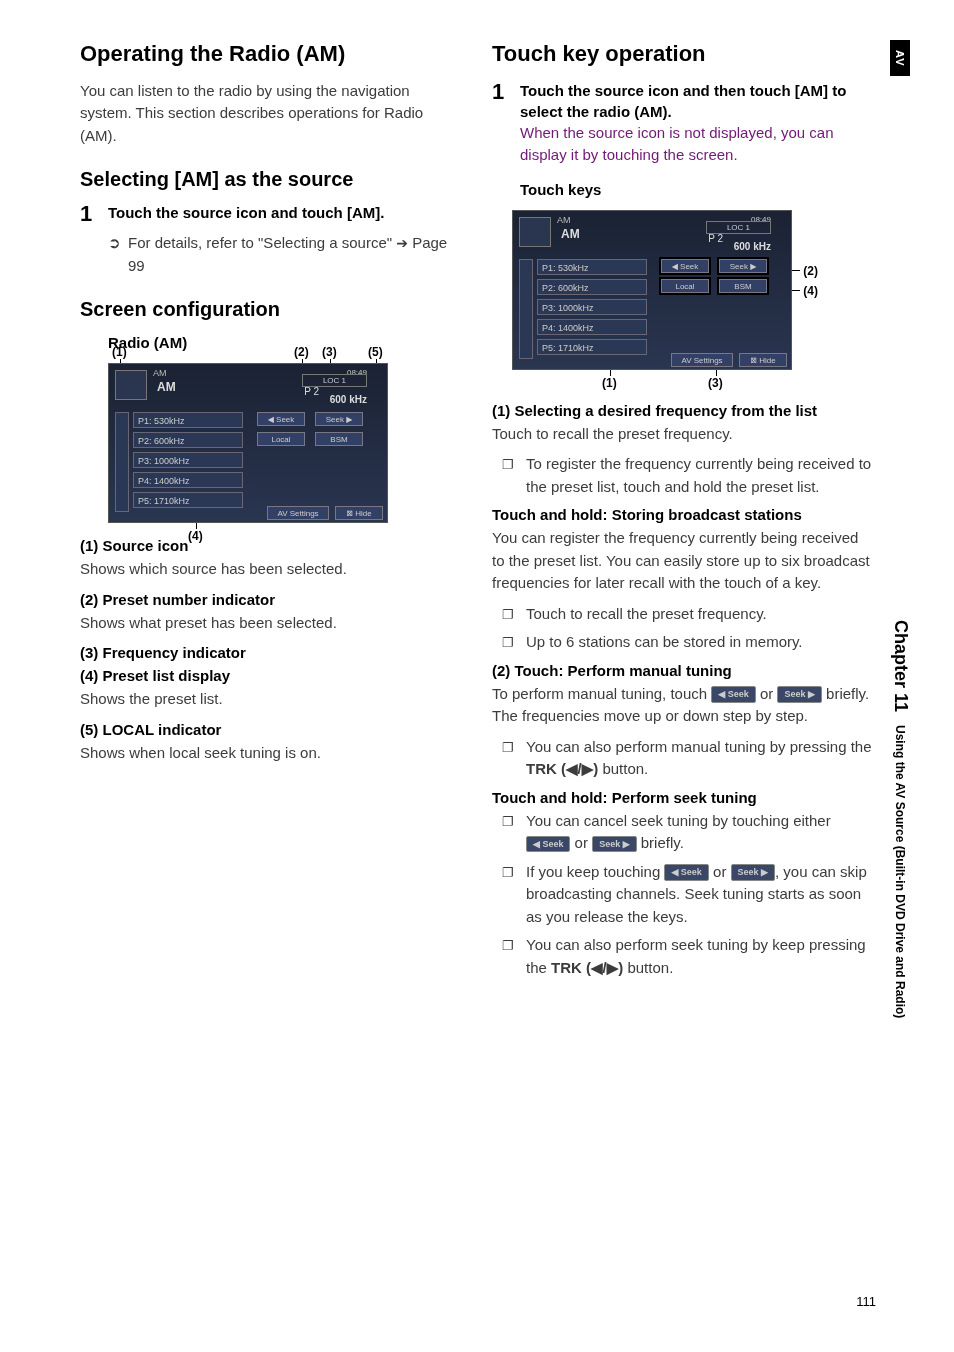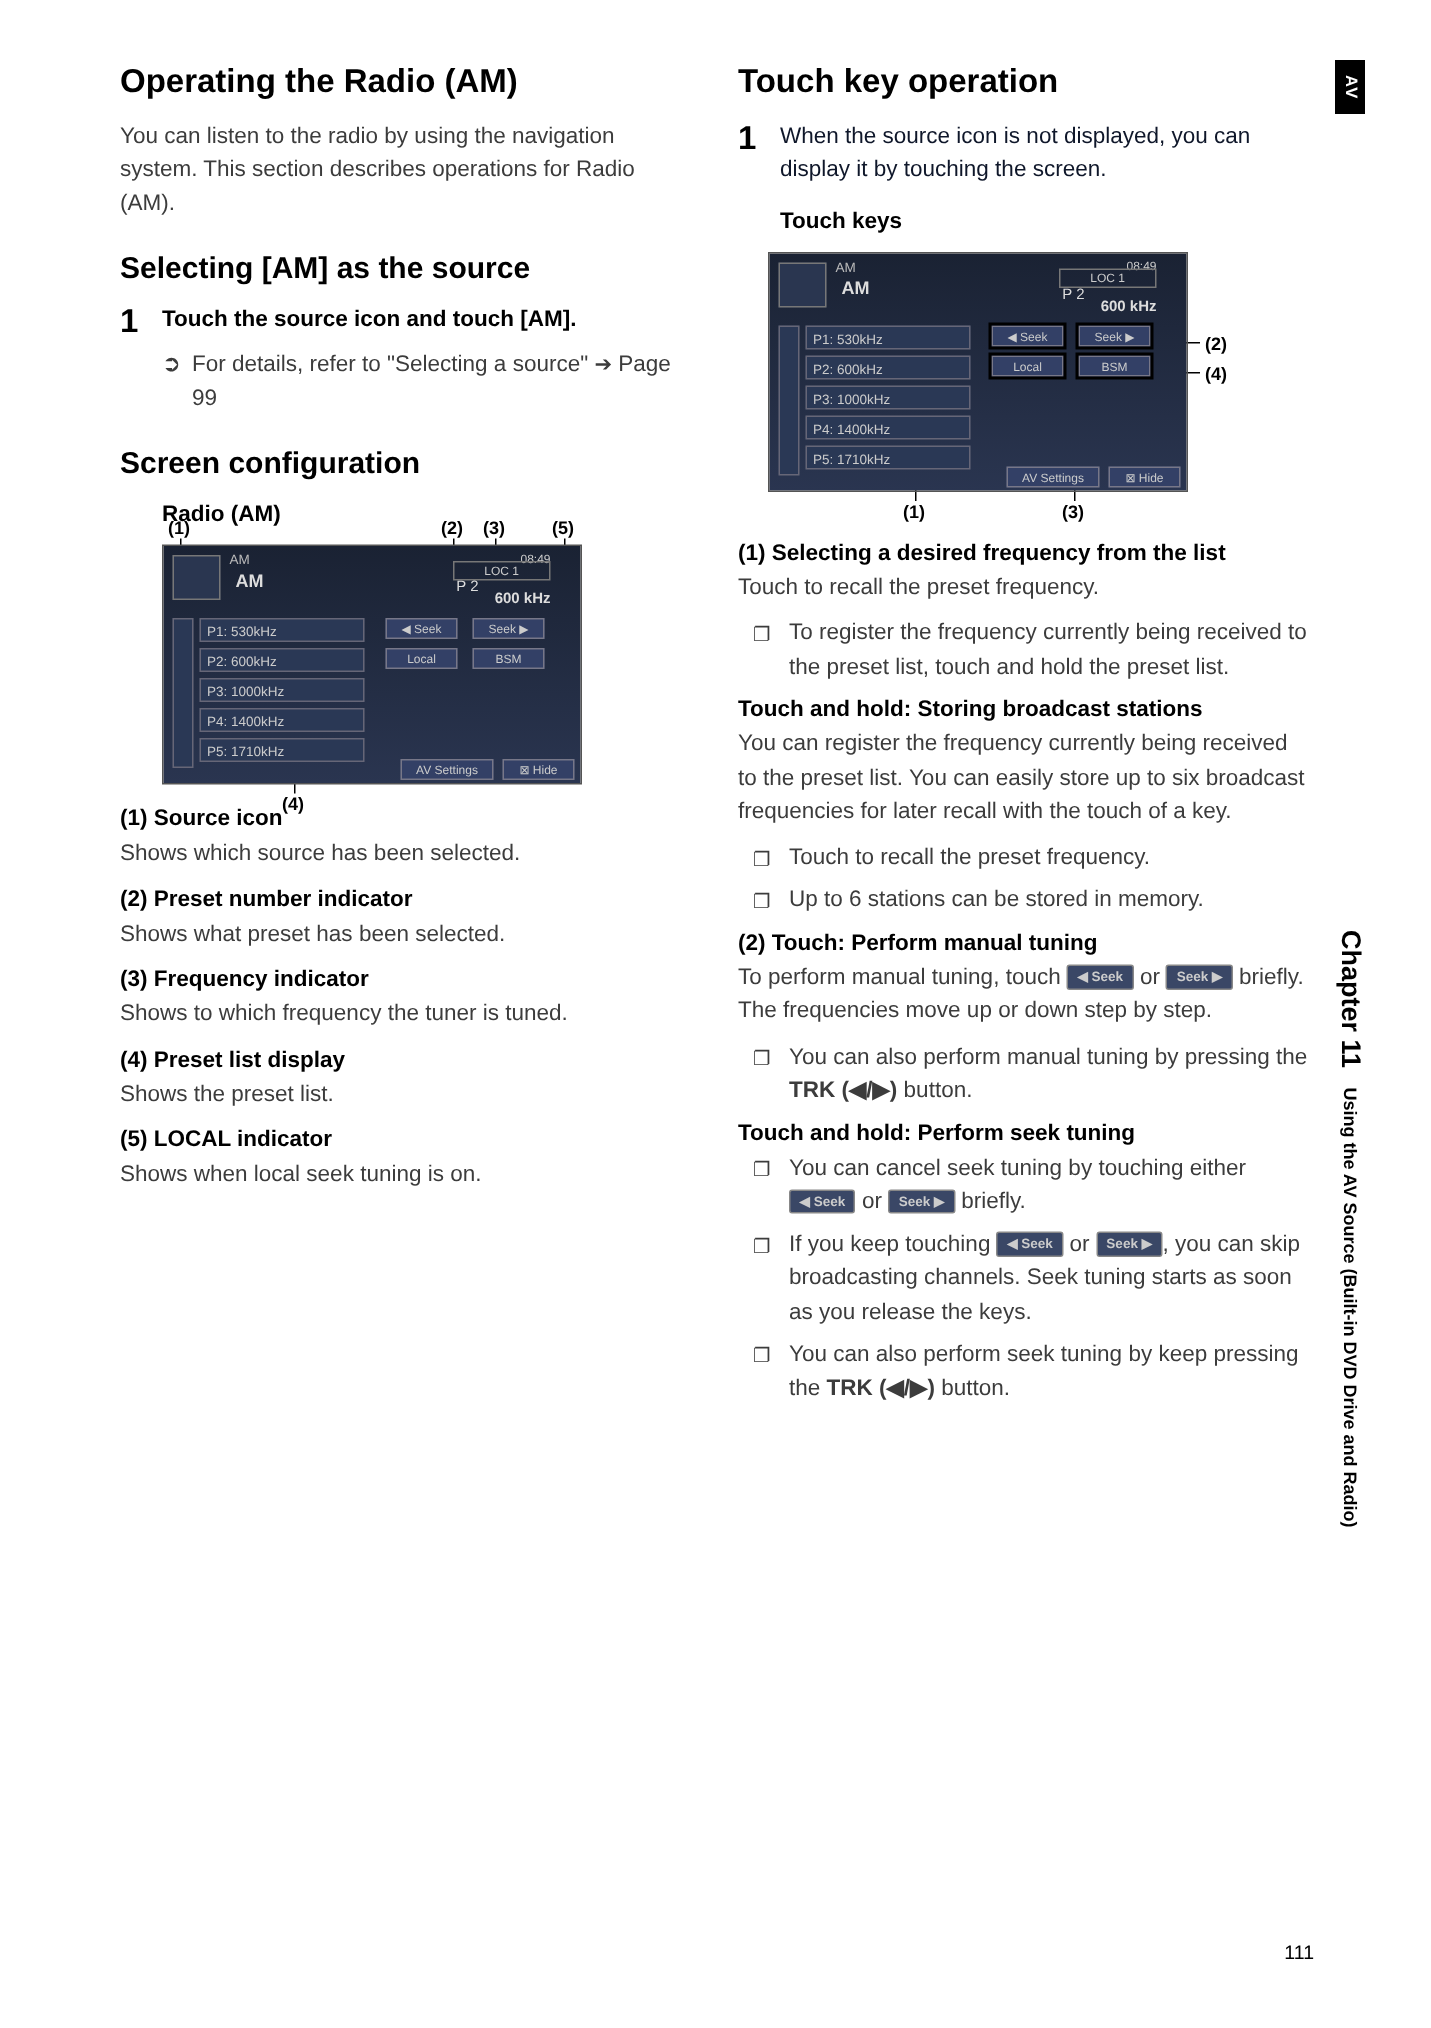--- a/index.html
+++ b/index.html
@@ -15,21 +15,21 @@
   }
   .columns { display: flex; gap: 30px; }
   .col { flex: 1; min-width: 0; }
   h1 { font-size: 22px; font-weight: bold; margin-bottom: 12px; line-height: 1.25; }
   h2 { font-size: 20px; font-weight: bold; margin-top: 20px; margin-bottom: 10px; line-height: 1.25; }
   p { color: #3c3c3c; line-height: 1.5; margin-bottom: 8px; }
   .step { display: flex; margin-bottom: 6px; }
   .step-num { font-size: 22px; font-weight: bold; width: 28px; flex-shrink: 0; line-height: 1.1; }
   .step-text { flex: 1; }
   .step-head { font-weight: bold; line-height: 1.4; }
-  .step-body { color: #0f172a; line-height: 1.5; }
+  .step-body { color: #701a75; line-height: 1.5; }
   .hint { display: flex; padding-left: 28px; margin-bottom: 6px; color: #3c3c3c; line-height: 1.5; }
   .hint-bullet { width: 20px; flex-shrink: 0; }
   .note { display: flex; margin-bottom: 6px; color: #3c3c3c; line-height: 1.5; padding-left: 10px;}
   .note-bullet { width: 24px; flex-shrink: 0; font-size: 13px; padding-top:2px;}
   .sub-h { font-weight: bold; margin-bottom: 2px; line-height: 1.4;}
   .sub-h-small { font-weight: bold; margin-top: 8px; margin-bottom: 2px; line-height: 1.4; font-size:15px;}
   .desc { color: #3c3c3c; margin-bottom: 8px; line-height: 1.5;}
   .seek-btn {
     display: inline-block; background: #3a4766; color:#ccc;
     font-size: 9px; padding: 1px 6px; border: 1px solid #888;
@@ -146,32 +146,32 @@
         <div class="btn" style="top:142px; left:158px; width:62px">AV Settings</div>
         <div class="btn" style="top:142px; left:226px; width:48px">⊠ Hide</div>
       </div>
     </div>
 
     <div class="sub-h">(1) Source icon</div>
     <div class="desc">Shows which source has been selected.</div>
     <div class="sub-h">(2) Preset number indicator</div>
     <div class="desc">Shows what preset has been selected.</div>
     <div class="sub-h">(3) Frequency indicator</div>
-    <div class="desc">Shows to which frequency the tuner is tuned.</div>
     <div class="sub-h">(4) Preset list display</div>
     <div class="desc">Shows the preset list.</div>
     <div class="sub-h">(5) LOCAL indicator</div>
     <div class="desc">Shows when local seek tuning is on.</div>
   </div>
 
   <div class="col col-right right-content">
     <h1>Touch key operation</h1>
     <div class="step">
       <div class="step-num">1</div>
       <div class="step-text">
+        <div class="step-head">Touch the source icon and then touch [AM] to select the radio (AM).</div>
         <div class="step-body">When the source icon is not displayed, you can display it by touching the screen.</div>
       </div>
     </div>
 
     <div class="sub-h-small" style="padding-left:28px; margin-top:12px">Touch keys</div>
 
     <div class="shot-wrap">
       <span class="callout" style="top:54px; right:-26px">(2)</span>
       <span class="callout" style="top:74px; right:-26px">(4)</span>
       <span class="callout" style="bottom:-20px; left:90px">(1)</span>

